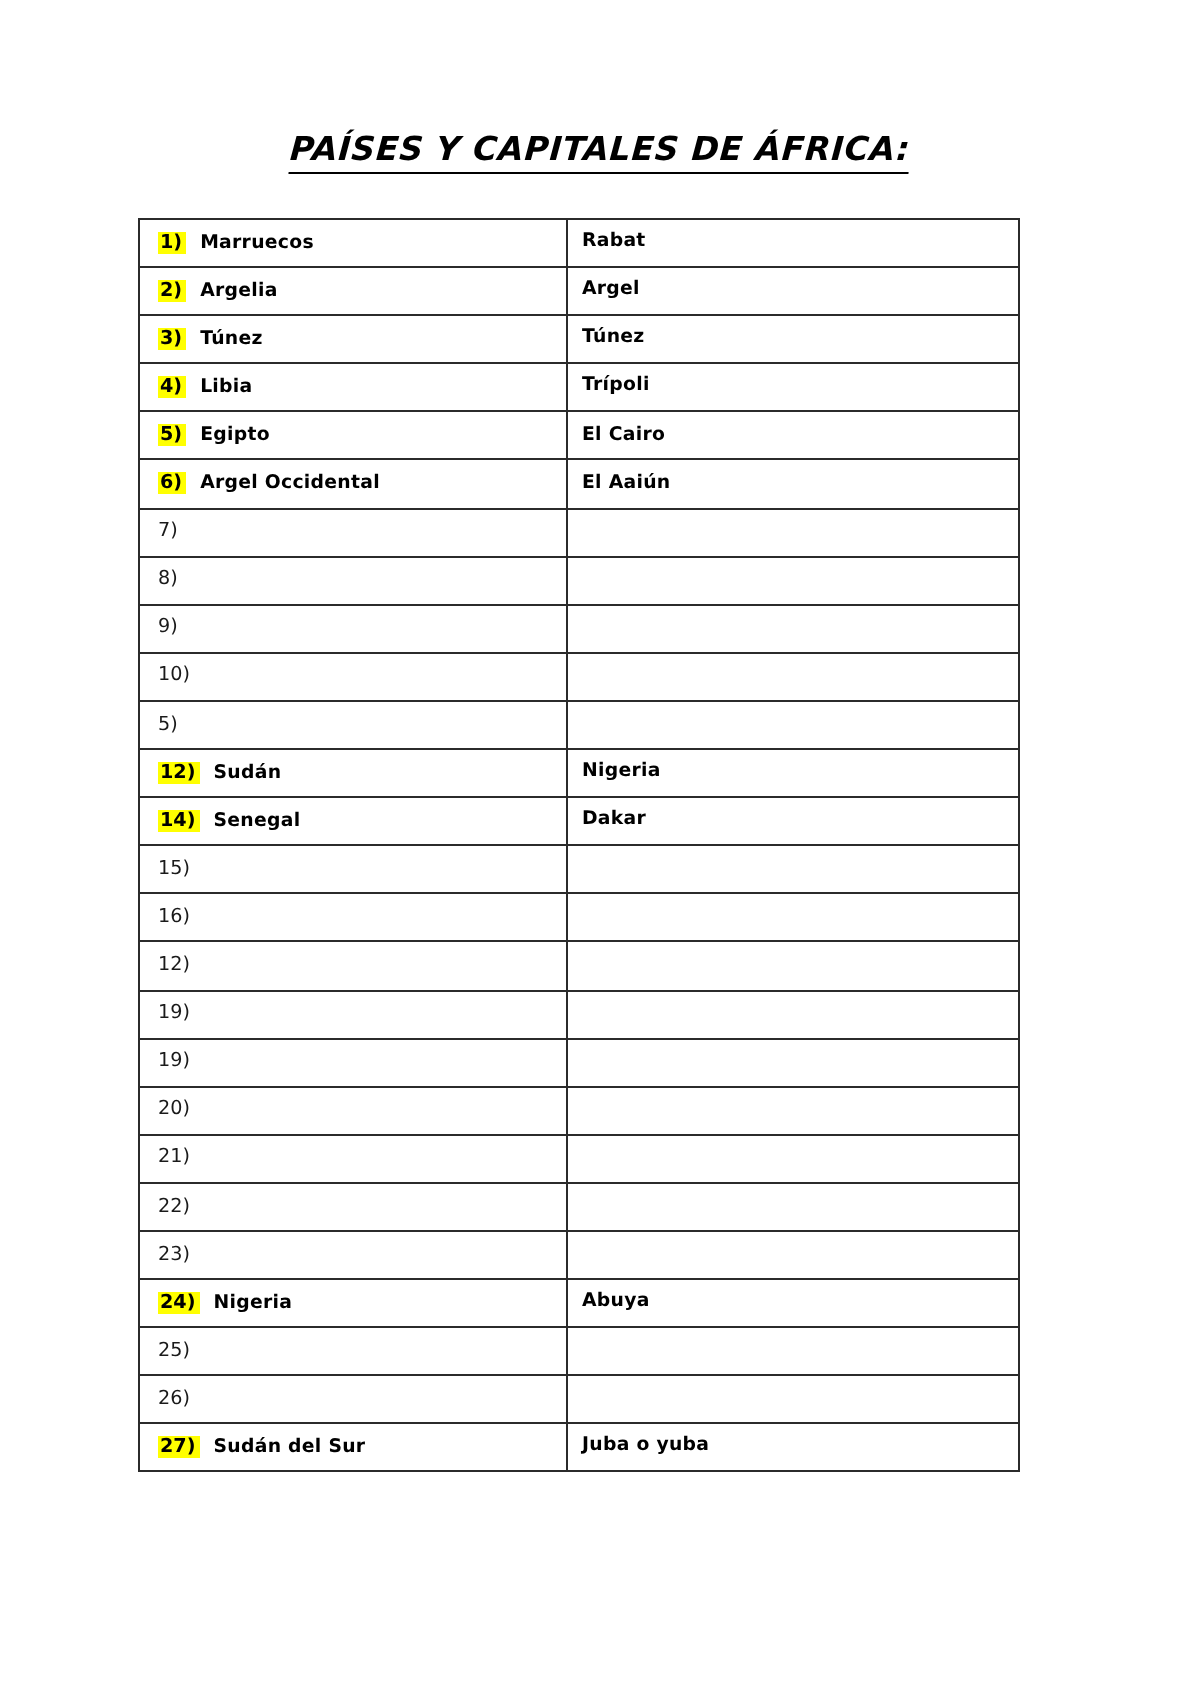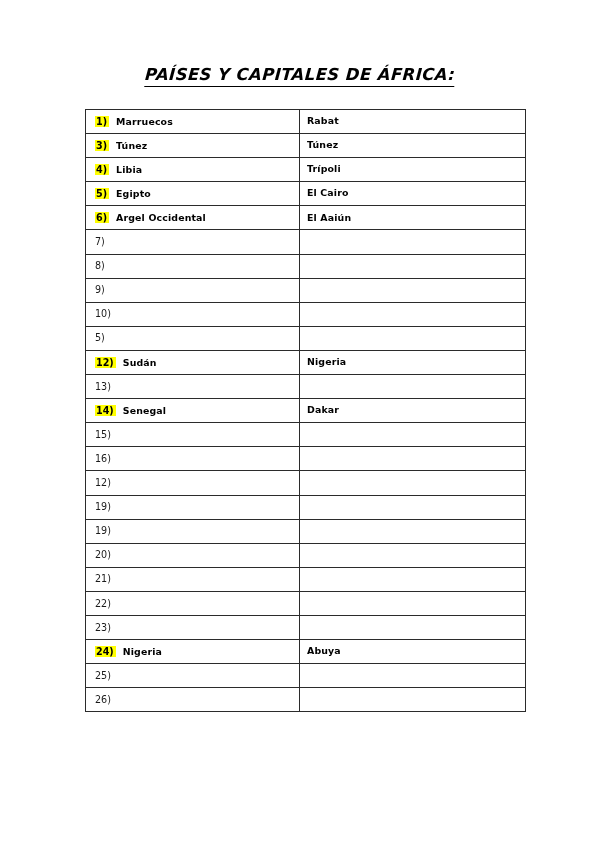--- a/index.html
+++ b/index.html
@@ -40,21 +40,21 @@
   .doc-title span.t {
     display: inline-block;
     border-bottom: 1.6px solid #000;
     padding-bottom: 2px;
     transform: skewX(-4deg);
   }
 
   
   .tbl-wrap {
     position: absolute;
-    left: 85px;
+    left: 69px;
     top: 109px;
     width: 440px;
   }
   table.countries {
     width: 440px;
     border-collapse: collapse;
     table-layout: fixed;
     border: 1.5px solid #2b2b2b;
   }
   table.countries col.c-country { width: 214px; }
@@ -115,20 +115,24 @@
       <colgroup>
         <col class="c-country">
         <col class="c-capital">
       </colgroup>
       <tbody id="tbody">
           <tr class="row-filled">
             <td class="country"><span class="num">1)</span><span class="cname">Marruecos</span></td>
             <td class="capital"><span class="cap-text">Rabat</span></td>
           </tr>
           <tr class="row-filled">
+            <td class="country"><span class="num">2)</span><span class="cname">Argelia</span></td>
+            <td class="capital"><span class="cap-text">Argel</span></td>
+          </tr>
+          <tr class="row-filled">
             <td class="country"><span class="num">3)</span><span class="cname">Túnez</span></td>
             <td class="capital"><span class="cap-text">Túnez</span></td>
           </tr>
           <tr class="row-filled">
             <td class="country"><span class="num">4)</span><span class="cname">Libia</span></td>
             <td class="capital"><span class="cap-text">Trípoli</span></td>
           </tr>
           <tr class="row-filled">
             <td class="country"><span class="num">5)</span><span class="cname">Egipto</span></td>
             <td class="capital"><span class="cap-text">El Cairo</span></td>
@@ -154,24 +158,20 @@
             <td class="capital"></td>
           </tr>
           <tr>
             <td class="country"><span class="num">5)</span></td>
             <td class="capital"></td>
           </tr>
           <tr class="row-filled">
             <td class="country"><span class="num">12)</span><span class="cname">Sudán</span></td>
             <td class="capital"><span class="cap-text">Nigeria</span></td>
           </tr>
-          <tr>
-            <td class="country"><span class="num">13)</span></td>
-            <td class="capital"></td>
-          </tr>
           <tr class="row-filled">
             <td class="country"><span class="num">14)</span><span class="cname">Senegal</span></td>
             <td class="capital"><span class="cap-text">Dakar</span></td>
           </tr>
           <tr>
             <td class="country"><span class="num">15)</span></td>
             <td class="capital"></td>
           </tr>
           <tr>
             <td class="country"><span class="num">16)</span></td>
@@ -209,18 +209,22 @@
             <td class="country"><span class="num">24)</span><span class="cname">Nigeria</span></td>
             <td class="capital"><span class="cap-text">Abuya</span></td>
           </tr>
           <tr>
             <td class="country"><span class="num">25)</span></td>
             <td class="capital"></td>
           </tr>
           <tr>
             <td class="country"><span class="num">26)</span></td>
             <td class="capital"></td>
+          </tr>
+          <tr class="row-filled">
+            <td class="country"><span class="num">27)</span><span class="cname">Sudán del Sur</span></td>
+            <td class="capital"><span class="cap-text">Juba o yuba</span></td>
           </tr>
         </tbody>
     </table>
   </div>
 
 </div>
 
 </body></html>

